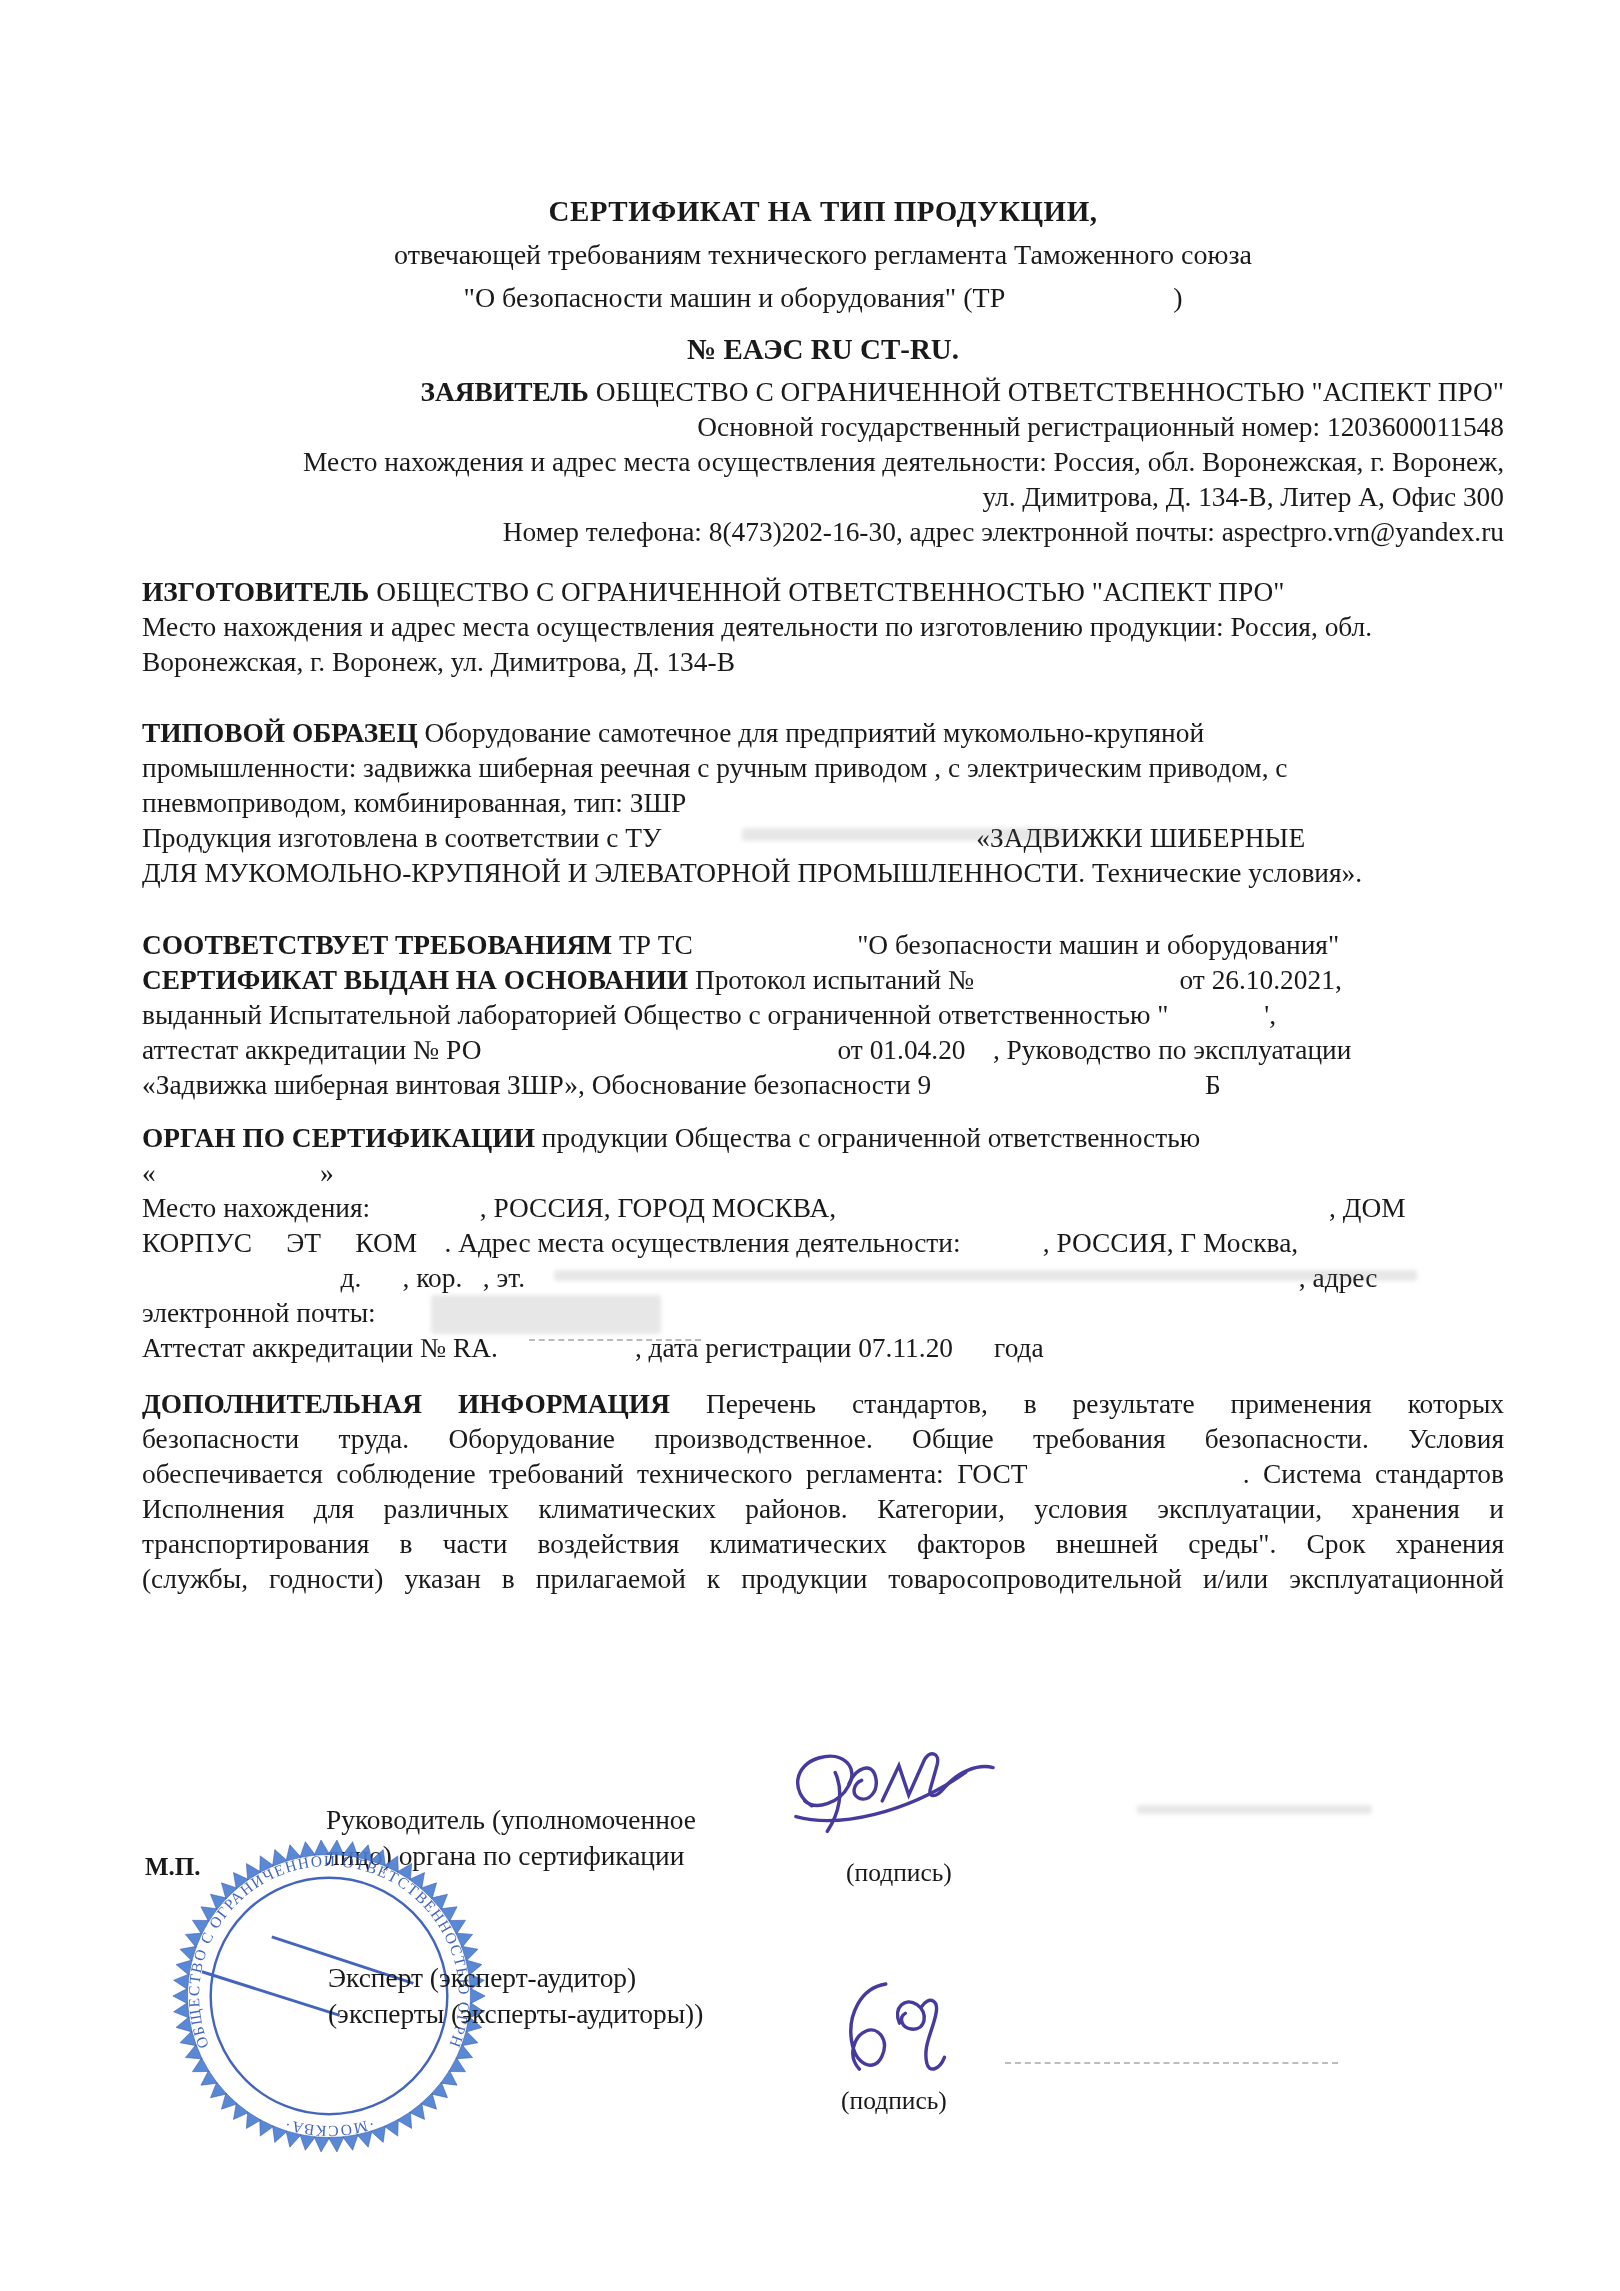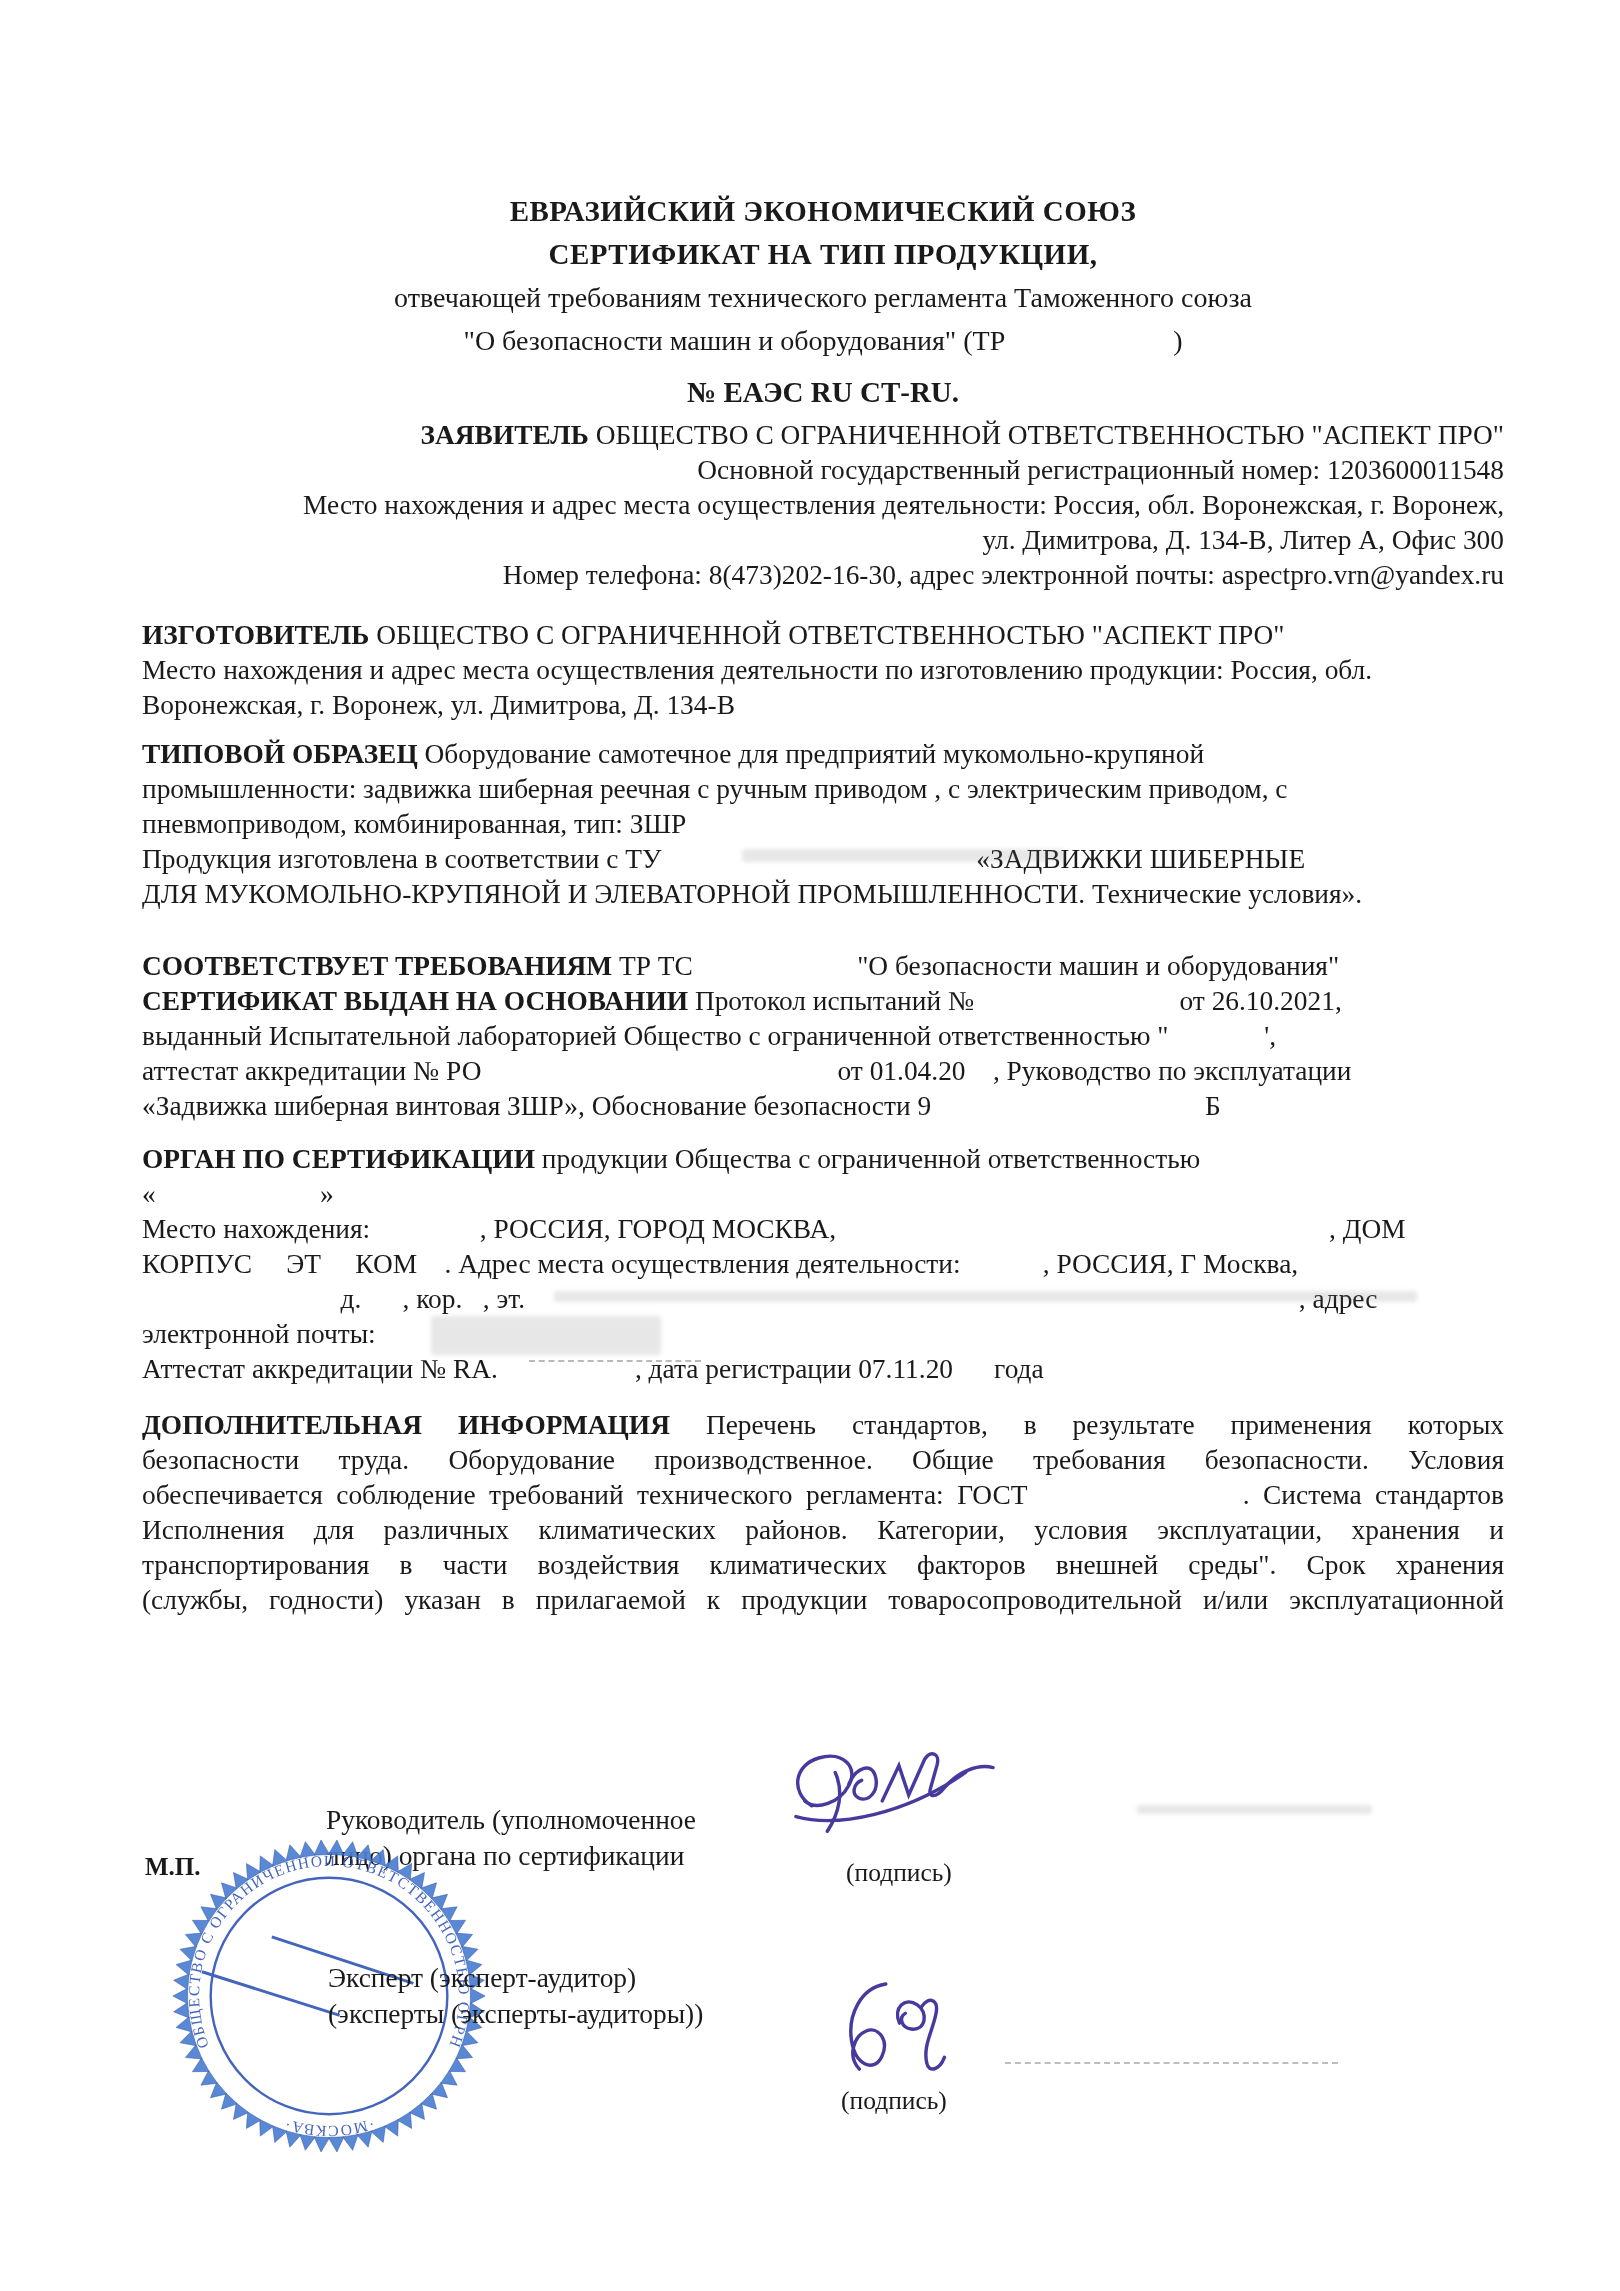--- a/index.html
+++ b/index.html
@@ -21,21 +21,21 @@
     box-sizing:border-box;
     padding:190px 116px 0 142px;
     overflow:hidden;
   }
   .hdr1{font-size:29px;line-height:43px;font-weight:bold;text-align:center;letter-spacing:0.5px;}
   .hdr2{font-size:28px;line-height:43px;text-align:center;}
   .numline{margin-top:11.8px;font-size:29px;line-height:37px;font-weight:bold;text-align:center;}
   .para{margin:0;white-space:pre-line;position:relative;}
   .mt-zayav{margin-top:7px;text-align:right;}
   .mt-izg{margin-top:25.5px;}
-  .mt-tip{margin-top:14px;}
+  .mt-tip{margin-top:36px;}
   .mt-soot{margin-top:37px;}
   .mt-organ{margin-top:17.6px;}
   .jline{text-align:justify;text-align-last:justify;}
   .jline-last{text-align-last:left;}
   .dopwrap{margin-top:21.6px;position:relative;}
   
   .abs{position:absolute;}
   .siglabel{font-weight:normal;font-size:27.4px;line-height:36px;white-space:pre-line;}
   .podpis{font-size:25.5px;line-height:29px;}
   .mp{font-weight:bold;font-size:25px;text-align:right;}
@@ -48,21 +48,20 @@
   .smudge{position:absolute;background:rgba(120,120,120,.18);filter:blur(2px);border-radius:2.9px;}
   .smudge-dark{position:absolute;border-top:2.9px dashed rgba(130,130,130,.55);}
   .dash-redact{position:absolute;border-top:2px dashed #bdbdbd;}
 </style>
 </head>
 <body>
 
 <div class="page">
 
   <div>
-    <div class="hdr1">ЕВРАЗИЙСКИЙ ЭКОНОМИЧЕСКИЙ СОЮЗ</div>
     <div class="hdr1">СЕРТИФИКАТ НА ТИП ПРОДУКЦИИ,</div>
     <div class="hdr2">отвечающей требованиям технического регламента Таможенного союза</div>
     <div class="hdr2">"О безопасности машин и оборудования" (ТР&nbsp;&nbsp;&nbsp;&nbsp;&nbsp;&nbsp;&nbsp;&nbsp;&nbsp;&nbsp;&nbsp;&nbsp;&nbsp;&nbsp;&nbsp;&nbsp;&nbsp;&nbsp;&nbsp;&nbsp;&nbsp;&nbsp;&nbsp;&nbsp;)</div>
   </div>
 
   <div class="numline">№ ЕАЭС RU СТ-RU.</div>
 
   <p class="para mt-zayav"><b>ЗАЯВИТЕЛЬ</b><span> ОБЩЕСТВО С ОГРАНИЧЕННОЙ ОТВЕТСТВЕННОСТЬЮ "АСПЕКТ ПРО"
 Основной государственный регистрационный номер: 1203600011548
 Место нахождения и адрес места осуществления деятельности: Россия, обл. Воронежская, г. Воронеж,

